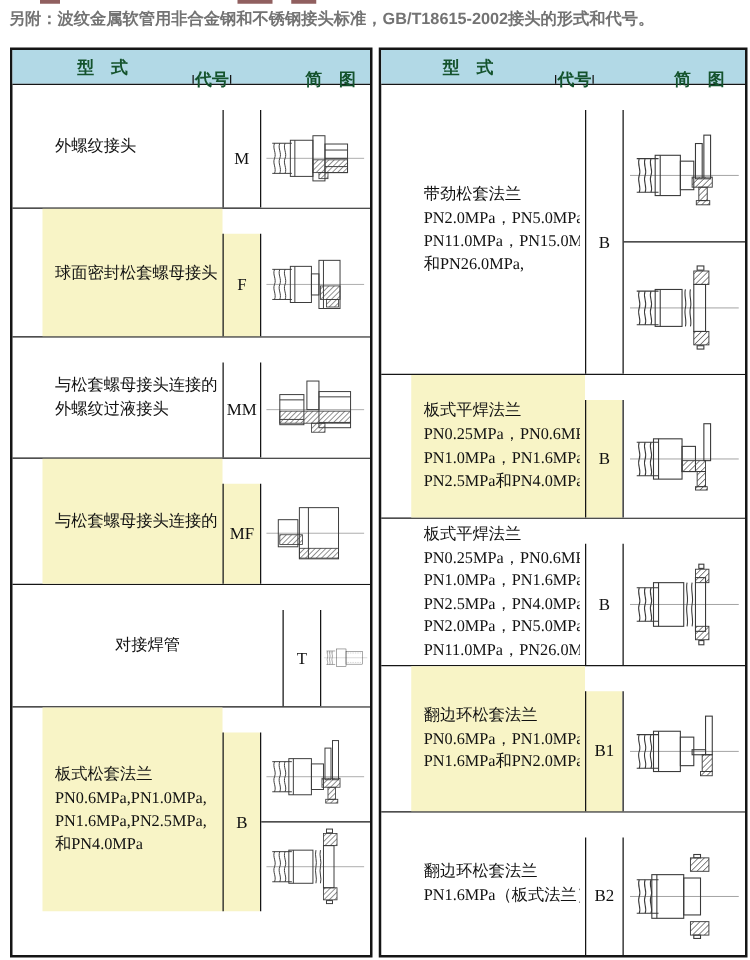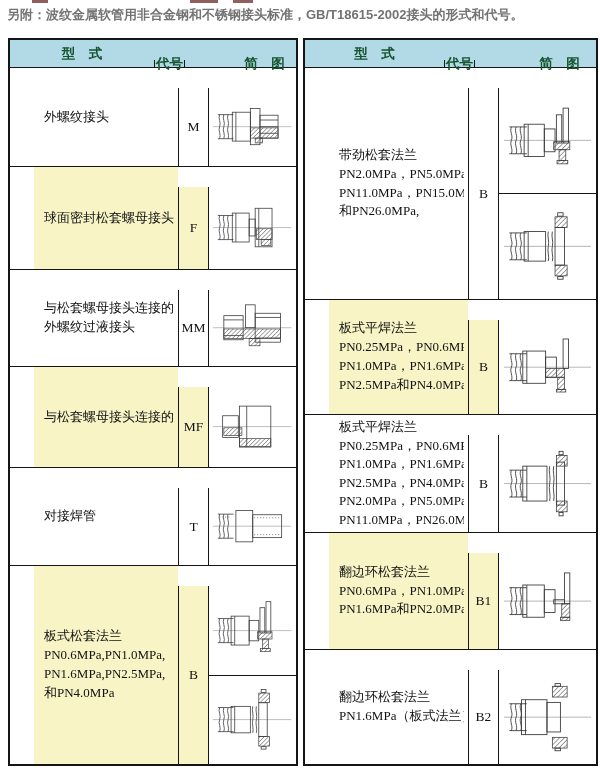--- a/index.html
+++ b/index.html
@@ -158,21 +158,21 @@
               <line class="cl" x1="0" y1="50" x2="130" y2="50"></line>
               <rect class="ln" x="16" y="32" width="26" height="36"></rect>
               <rect class="ln" x="44" y="16" width="52" height="68"></rect>
               <line class="ln" x1="56" y1="16" x2="56" y2="84"></line>
               <rect class="ht" x="18" y="52" width="30" height="13"></rect>
               <rect class="ht" x="44" y="70" width="52" height="13"></rect>
             </svg>
           </div>
         </div>
       </div>
-      <div class="row" style="height: 98px;">
+      <div class="row" style="height: 98px; padding-left: 48px;">
         <div class="cell type-cell">
           <div class="tline">对接焊管</div>
         </div>
         <div class="cell code-cell">T</div>
         <div class="cell diag-col">
           <div class="diag">
             <svg viewBox="0 0 130 100" preserveAspectRatio="xMidYMid meet">
               <line class="cl" x1="0" y1="50" x2="130" y2="50"></line>
               <path class="ln" d="M34 30 H8 M34 70 H8"></path>
               <path class="ln" d="M11 30 c-3 7 3 13 0 20 c-3 7 3 13 0 20"></path>
@@ -180,21 +180,21 @@
               <path class="ln" d="M25 30 c-3 7 3 13 0 20 c-3 7 3 13 0 20"></path>
               <rect class="ln" x="38" y="24" width="28" height="52"></rect>
               <rect class="ln" x="66" y="31" width="48" height="38"></rect>
               <line class="dsh" x1="68" y1="36" x2="112" y2="36"></line>
               <line class="dsh" x1="68" y1="64" x2="112" y2="64"></line>
               <line class="dsh" x1="10" y1="35" x2="30" y2="35"></line>
             </svg>
           </div>
         </div>
       </div>
-      <div class="row" style="height: 199px;">
+      <div class="row" style="height: 164px;">
         <div class="cell type-cell hl">
           <div class="tline">板式松套法兰</div>
           <div class="tline">PN0.6MPa,PN1.0MPa,</div>
           <div class="tline">PN1.6MPa,PN2.5MPa,</div>
           <div class="tline">和PN4.0MPa</div>
         </div>
         <div class="cell code-cell hl">B</div>
         <div class="cell diag-col">
           <div class="diag">
             <svg viewBox="0 0 130 100" preserveAspectRatio="xMidYMid meet">

